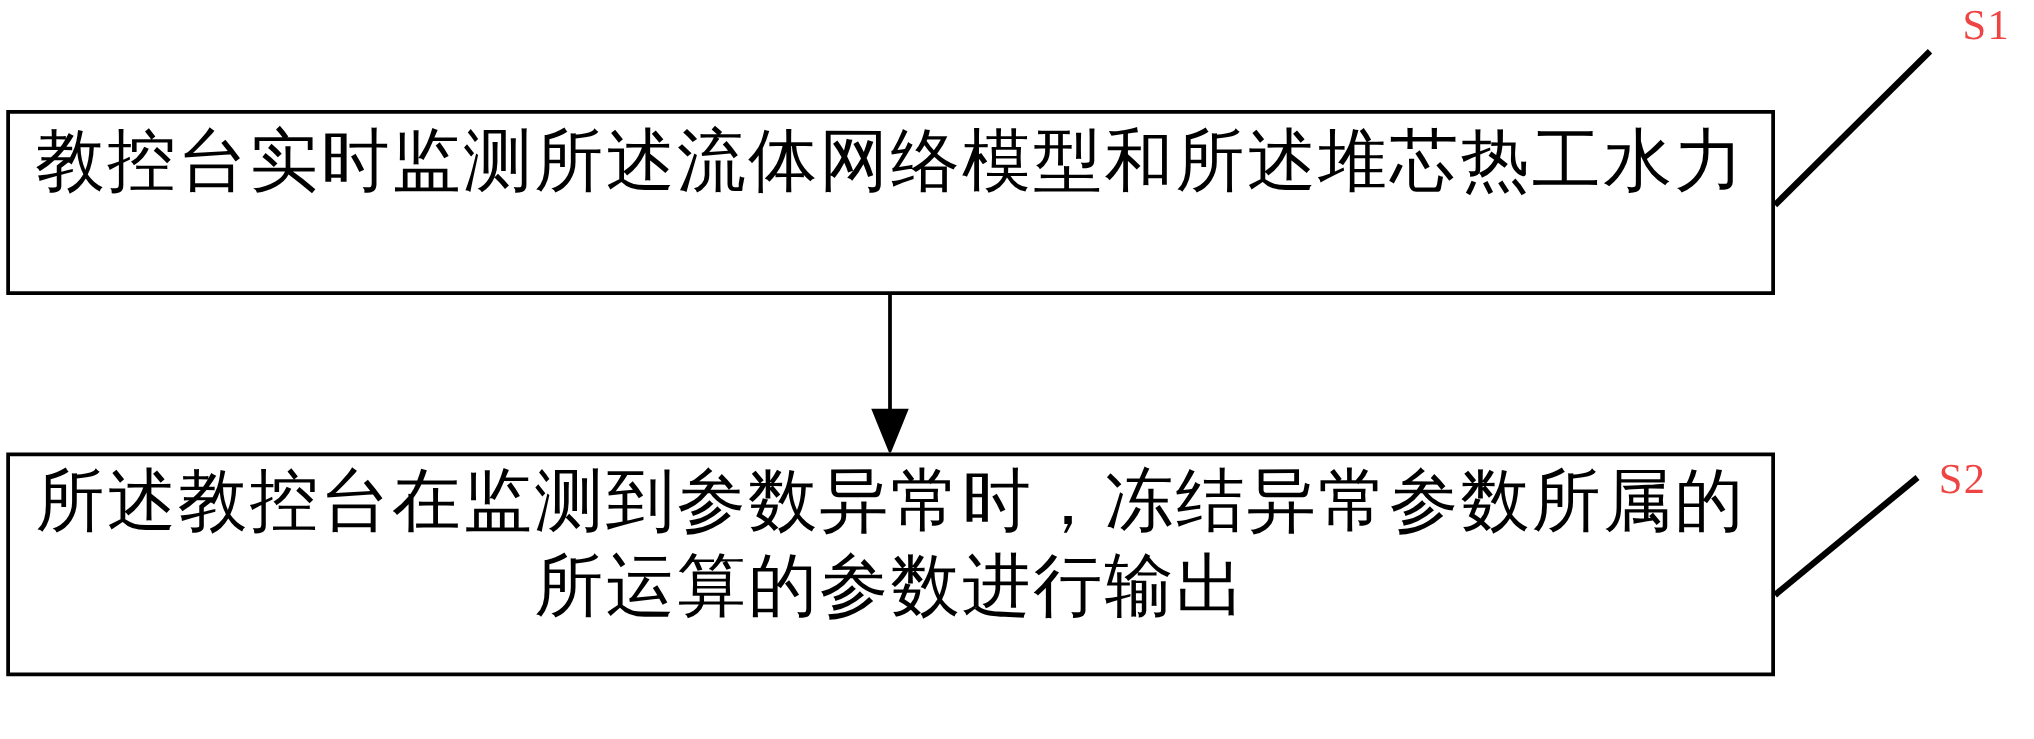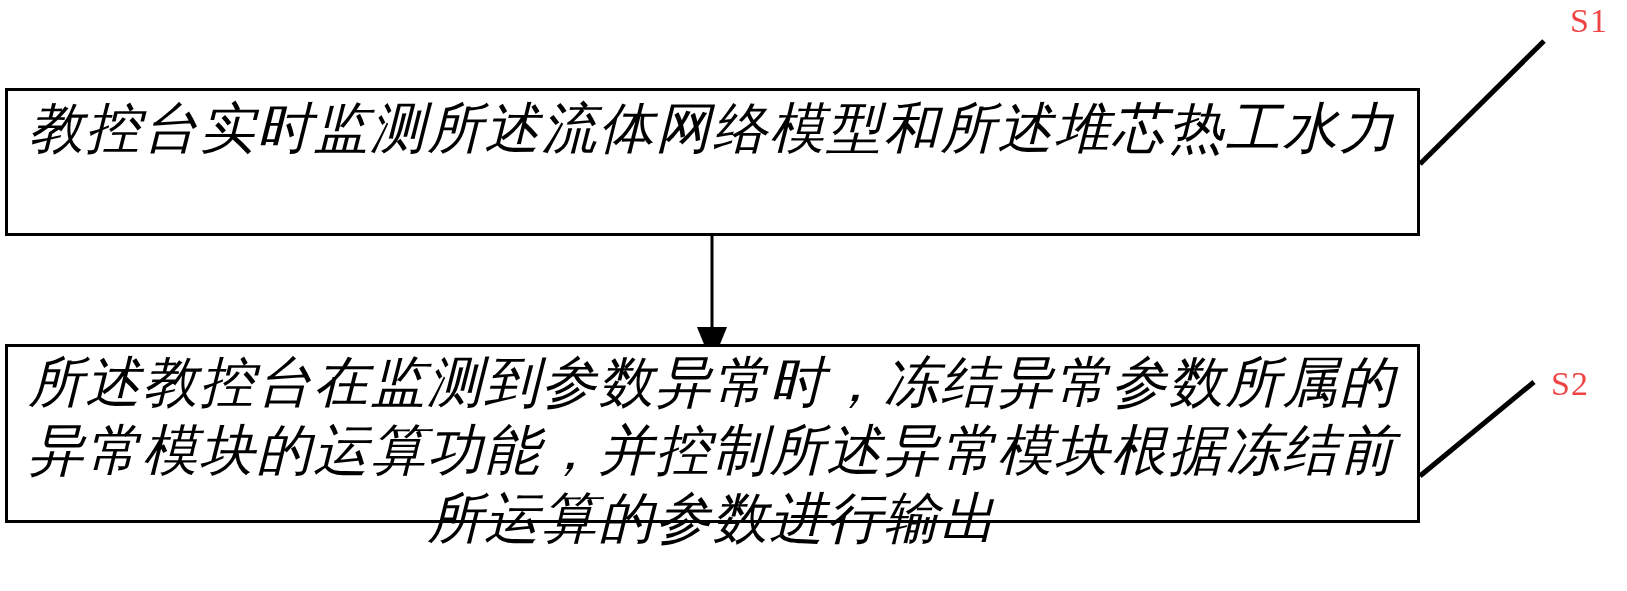--- a/index.html
+++ b/index.html
@@ -37,26 +37,25 @@
     display: block;
     white-space: nowrap;
     font-size: 55px;
     letter-spacing: 2px;
   }
   .box-step1 {
     top: 88px;
     height: 148px;
     padding-top: 2px;
   }
-  .box-step1 .line { line-height: 71px; font-style: italic; }
+  .box-step1 .line { line-height: 71px; }
   .box-step2 {
-    top: 344px;
+    top: 362px;
     height: 179px;
     padding-top: 2px;
-    font-style: italic;
   }
   .box-step2 .line { line-height: 68px; }
   .step-label {
     position: absolute;
     font-size: 34px;
     line-height: 1;
     letter-spacing: 1px;
     color: #ef4444;
   }
   .label-s1 { left: 1570px; top: 4px; }
@@ -76,21 +75,20 @@
 
     <line x1="1420" y1="476" x2="1534" y2="382" stroke="#000000" stroke-width="5"></line>
   </svg>
 
   <div class="flow-box box-step1">
     <span class="line">教控台实时监测所述流体网络模型和所述堆芯热工水力</span>
   </div>
 
   <div class="flow-box box-step2">
     <span class="line">所述教控台在监测到参数异常时，冻结异常参数所属的</span>
-    <span class="line">异常模块的运算功能，并控制所述异常模块根据冻结前</span>
     <span class="line">所运算的参数进行输出</span>
   </div>
 
   <div class="step-label label-s1">S1</div>
 
   <div class="step-label label-s2">S2</div>
 
 </div>
 
 </body></html>

